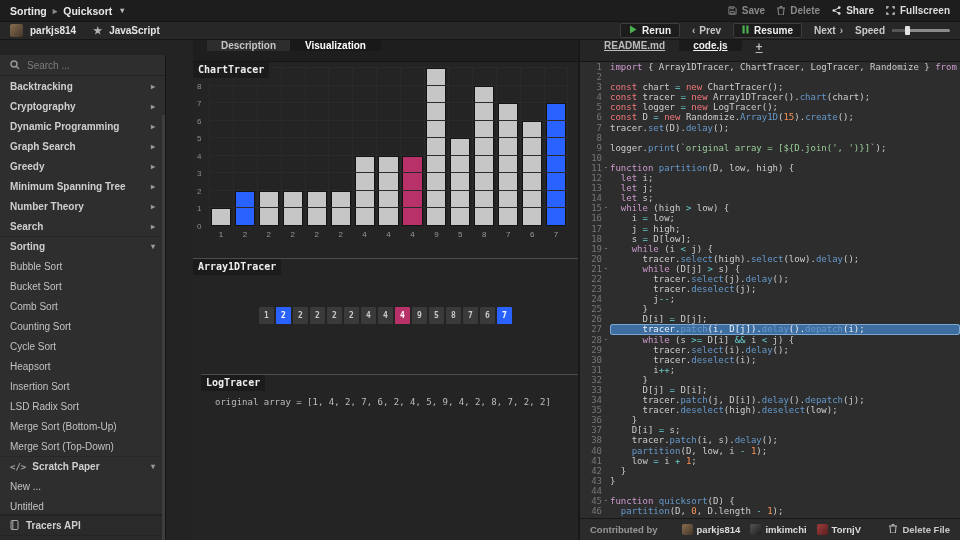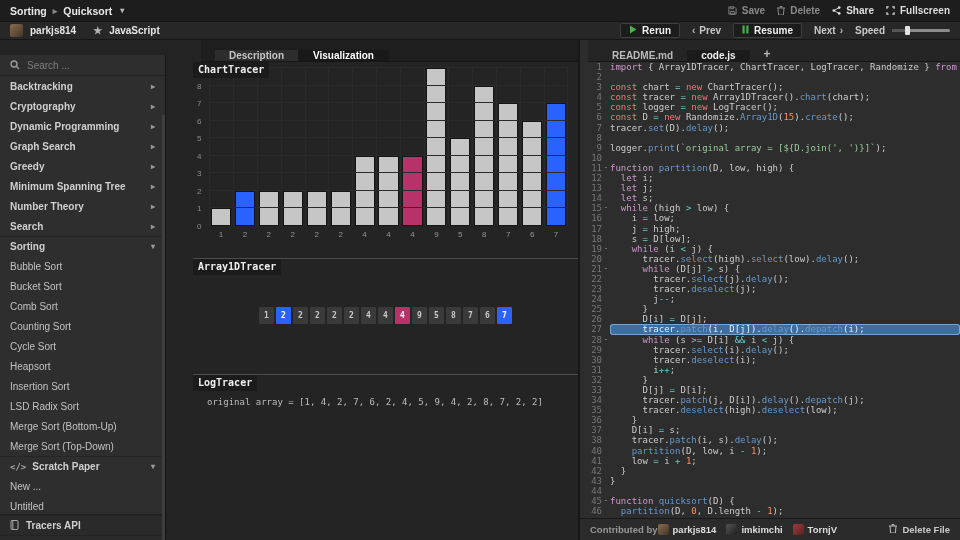--- a/index.html
+++ b/index.html
@@ -52,31 +52,31 @@
   .srow.hdr { border-top:1px solid #272727; }
   .srow.scratch { border-top:1px solid #272727; gap:6px; justify-content:flex-start; }
   .srow.scratch .grow { flex:1; }
   .sfooter { position:absolute; left:0; bottom:0; width:100%; background:#2a2a2a; border-top:1px solid #222;margin-top:22px; }
   .sfooter .srow { border-top:1px solid #242424; justify-content:flex-start; gap:7px; }
   .icn { color:#a8a8a8; font-size:9px; font-family:"DejaVu Sans Mono",monospace; }
   .side-scroll { position:absolute; right:0; top:60px; width:3px; height:440px; background:#3e3e3e; }
 
   
   .viz { position:absolute; left:193px; top:40px; width:385px; height:500px; background:#242424; }
-  .tabbar { height:22px; background:#1e1e1e; display:flex; align-items:flex-end; padding-left:14px;
-            border-bottom:1px solid #161616;margin-left:8px; }
+  .tabbar { height:22px; background:#1e1e1e; display:flex; align-items:flex-start; padding-left:14px;
+            border-bottom:1px solid #161616; }
   .tab { display:flex; align-items:center; padding:0 14px; font-size:10px; font-weight:bold;
          color:#c5c5c5; background:#2d2d2d; border-right:1px solid #191919; cursor:pointer; }
   .tab.active { background:#191919; color:#fff; }
   .tab.plus { background:transparent; border:none; color:#cfcfcf; font-size:12px; }
   .chip { position:absolute; left:0; top:0; background:#1b1b1b; color:#ededed; z-index:3;
           font-family:"DejaVu Sans Mono",monospace; font-size:10px; font-weight:bold; padding:2px 5px 3px; }
   .sec-chart { position:absolute; left:0; top:22px; width:385px; height:196px; }
   .sec-array { position:absolute; left:0; top:218px; width:385px; height:116px; border-top:1px solid #4d4d4d; }
-  .sec-log   { position:absolute; left:0; top:334px; width:385px; height:166px; border-top:1px solid #4d4d4d; }
+  .sec-log   { position:absolute; left:8px; top:334px; width:385px; height:166px; border-top:1px solid #4d4d4d; }
   .plot { position:absolute; left:16px; right:10px; top:6px; height:158px;
           background-image:repeating-linear-gradient(90deg,#2a2a2a 0 1px,transparent 1px 23.9px); }
   .gline { position:absolute; left:0; right:0; height:1px; background:#2a2a2a; }
   .ytick { position:absolute; left:4px; font-size:8px; color:#8d8d8d; z-index:1; }
   .bars { position:absolute; left:0; right:0; top:0; bottom:0; display:flex; align-items:flex-end; }
   .slot { flex:1; display:flex; justify-content:center; align-items:flex-end; height:100%; }
   .bar { width:84%; border:1px solid #141414; }
   .xlabels { position:absolute; left:16px; right:10px; top:168px; display:flex; }
   .xlabels div { flex:1; text-align:center; font-size:8px; color:#979797; }
   .arr-row { position:absolute; left:0; top:48px; width:100%; display:flex; justify-content:center; gap:2px; }
@@ -84,37 +84,37 @@
           font-family:"DejaVu Sans Mono",monospace; color:#c9c9c9; background:#3a3a3a; border-radius:1px; }
   .cell.selected { background:#2962ff; color:#fff; }
   .cell.patched  { background:#b83169; color:#fff; }
   .log-line { position:absolute; left:14px; top:22px; font-family:"DejaVu Sans Mono",monospace;
               font-size:9px; color:#bdbdbd; white-space:pre; }
 
   
   .editor { position:absolute; left:578px; top:40px; width:382px; height:478px; background:#2d2d2d;
             border-left:2px solid #181818; }
   .editor .tabbar { padding-left:10px; background:#252525; }
-  .editor .tab { background:transparent; border-right:none; color:#bbb; }
+  .editor .tab { background:transparent; border-right:none; color:#bbb;text-decoration:underline; }
   .editor .tab.active { background:#1b1b1b; color:#f0f0f0; }
   .code { position:absolute; left:0; top:22px; right:0; bottom:0; overflow:hidden;
           font-family:"DejaVu Sans Mono",monospace; font-size:9px; }
   .line { display:flex; height:10.1px; line-height:10.1px; white-space:pre; }
   .gut { flex:none; width:22px; text-align:right; color:#767676; }
   .fold { flex:none; width:8px; text-align:center; color:#8a8a8a; font-size:8px; }
   .ct { flex:1; color:#cccccc; overflow:hidden; }
   .line.hl .ct { background:#3e6d9f; box-shadow:inset 0 0 0 1px #7aa6d4; border-radius:3px; color:#e6eef6; }
   .tk-str { color:#99cc99; } .tk-kw1 { color:#f2777a; } .tk-kw2 { color:#cc99cd; }
   .tk-fn { color:#6699cc; } .tk-num { color:#f99157; } .tk-op { color:#66cccc; }
 
   
   .statusbar { position:absolute; left:578px; top:518px; width:382px; height:22px; background:#2b2b2b;
                border-top:1px solid #191919; border-left:2px solid #181818;
                display:flex; align-items:center; justify-content:space-between; padding:0 10px; z-index:4; }
-  .contrib { display:flex; align-items:flex-end; gap:0; font-size:9.5px; }
+  .contrib { display:flex; align-items:flex-end; gap:24px; font-size:9.5px; }
   .contrib .lbl { color:#979797; font-weight:bold; }
   .person { display:flex; align-items:center; gap:4px; color:#ddd; font-weight:bold; cursor:pointer; }
   .pav { width:11px; height:11px; border-radius:2px; flex:none; }
   .del-file { display:flex; align-items:center; gap:5px; font-size:9.5px; font-weight:bold; color:#c9c9c9; cursor:pointer; }
 </style>
 </head>
 <body>
 
 <div class="app">
 

